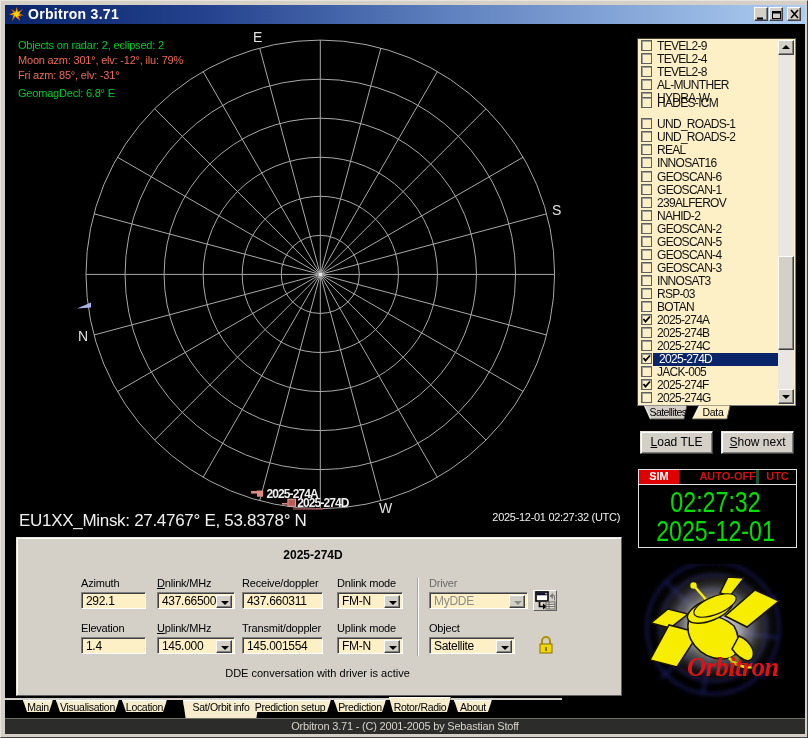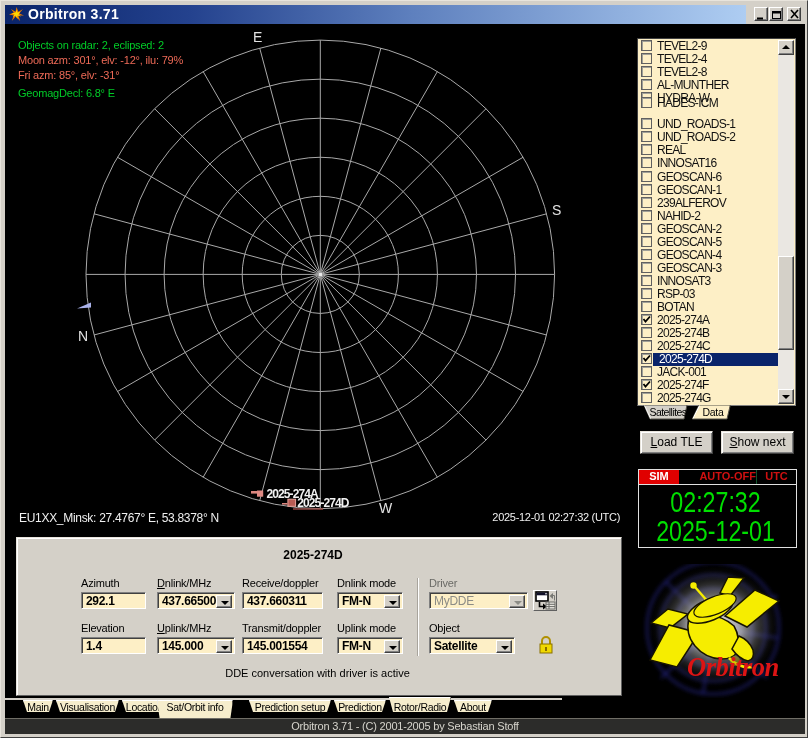--- a/index.html
+++ b/index.html
@@ -1,51 +1,51 @@
 <!DOCTYPE html>
 <html><head>
 <meta charset="utf-8">
 <style>
   * { margin:0; padding:0; box-sizing:border-box; }
   html,body { width:808px; height:738px; overflow:hidden; background:#000; font-family:"Liberation Sans", sans-serif; -webkit-font-smoothing:antialiased; }
   #win { position:absolute; left:0; top:0; width:808px; height:738px; background:#d4d0c8; border-left:1px solid #e8e4dc; border-top:1px solid #e8e4dc; border-right:1px solid #404040; border-bottom:1px solid #404040; }
   .abs { position:absolute; }
-  #titlebar { left:4px; top:4px; width:741px; height:19px; background:linear-gradient(90deg,#0a246a 0%,#24428e 25%,#5e80be 55%,#aecdf2 100%); }
+  #titlebar { left:4px; top:4px; width:800px; height:19px; background:linear-gradient(90deg,#0a246a 0%,#24428e 25%,#5e80be 55%,#aecdf2 100%); }
   #title-text { left:23px; top:1px; color:#fff; font-size:14px; font-weight:bold; letter-spacing:0.3px; }
   .tbtn { top:1.5px; width:14px; height:14px; background:#d4d0c8; border:1px solid; border-color:#fff #404040 #404040 #fff; box-shadow:inset -1px -1px 0 #808080; color:#000; }
   #client { left:4px; top:23px; width:800px; height:710px; background:#000; }
   .statline { left:13px; font-size:11px; letter-spacing:-0.2px; }
   .green { color:#00cd28; }
   .sal { color:#ee6a57; }
   svg { position:absolute; }
   #radar { left:0; top:0; }
   #radar line, #radar circle { stroke:#a9a9a9; stroke-width:1; fill:none; }
   .compass { color:#e2e2e2; font-size:14px; }
   .satlbl { color:#f2f2f2; font-size:12px; font-weight:bold; letter-spacing:-0.9px; }
-  #locline { left:14px; top:487px; color:#f0f0f0; font-size:12px; letter-spacing:-0.3px; }
+  #locline { left:14px; top:487px; color:#f0f0f0; font-size:17px; letter-spacing:-0.3px; }
   #utcline { top:487px; right:185px; color:#f0f0f0; font-size:11px; letter-spacing:-0.3px; }
   
   #listbox { left:632px; top:14px; width:159px; height:368px; background:#fdefc6; border:1px solid; border-color:#404040 #808080 #808080 #404040; }
   .lrow { position:absolute; left:0; width:100%; height:13px;padding-left:20px; }
   .cb { position:absolute; left:3px; top:0px; width:11px; height:11px; background:#fdefc6; border:1px solid #606060; box-shadow:inset 1px 1px 0 #a0a098; font-size:10px; font-weight:bold; line-height:10px; text-align:center; color:#000; }
   .lname { position:absolute; left:19px; top:0px; font-size:12px; letter-spacing:-0.7px; color:#111; line-height:13px; white-space:pre; }
   .sel { background:#0a246a; color:#fff; }
   #vscroll { position:absolute; right:1px; top:1px; width:16px; bottom:1px; background:#eae7e2; }
   .sbtn { position:absolute; left:0; width:16px; height:15px; background:#d4d0c8; border:1px solid; border-color:#fff #404040 #404040 #fff; box-shadow:inset -1px -1px 0 #808080; }
   
   .btn { position:absolute; width:73px; height:23px; background:#d4d0c8; border:1px solid; border-color:#e8e4dc #404040 #404040 #e8e4dc; box-shadow:inset 1px 1px 0 #fff, inset -1px -1px 0 #808080; color:#000; font-size:12px; text-align:center; line-height:21px; }
   
   #clock { left:633px; top:445px; width:159px; height:79px; background:#000; border:1px solid #e0e0e0; }
   .redhdr { position:absolute; top:0; height:14px; font-weight:bold; font-size:11px; }
   #time1 { position:absolute; left:-2px; top:16px; width:157px; text-align:center; color:#00df00; font-size:29px; transform:scaleX(0.80); }
   #time2 { position:absolute; left:-2px; top:45px; width:157px; text-align:center; color:#00df00; font-size:29px; transform:scaleX(0.80); }
   
   #panel { left:11px; top:513px; width:606px; height:159px; background:#d4d0c8; border:1px solid; border-color:#e8e4dc #606060 #606060 #e8e4dc; box-shadow:inset 1px 1px 0 #fff; }
   .plbl { position:absolute; color:#000; font-size:11px; letter-spacing:-0.2px; }
-  .field { position:absolute; height:17px; background:#fdefc6; border:1px solid; border-color:#808080 #fff #fff #808080; box-shadow:inset 1px 1px 0 #404040; color:#000; font-size:12px; font-weight:bold; padding:1px 0 0 4px; letter-spacing:-0.3px; white-space:nowrap; overflow:hidden; }
+  .field { position:absolute; height:17px; background:#fdefc6; border:1px solid; border-color:#808080 #fff #fff #808080; box-shadow:inset 1px 1px 0 #404040; color:#000; font-size:12px; font-weight:normal; padding:1px 0 0 4px; letter-spacing:-0.3px; white-space:nowrap; overflow:hidden; }
   .combo-btn { position:absolute; top:2px; right:2px; width:16px; height:13px; background:#d4d0c8; border:1px solid; border-color:#fff #404040 #404040 #fff; box-shadow:inset -1px -1px 0 #808080; }
   .carr { position:absolute; left:4px; top:5px; width:0; height:0; border-left:4px solid transparent; border-right:4px solid transparent; border-top:4px solid #000; }
   .btab2 { background:#f6edcc; color:#000; font-size:10.5px; letter-spacing:-0.3px; line-height:11px; overflow:hidden; text-align:center; border:1px solid #2a2a2a; border-top:1px solid #fff; border-left:1px solid #e8e8e8; border-bottom:none; clip-path:polygon(0 0,100% 0,calc(100% - 4px) 100%,4px 100%); padding-top:1px; }
 </style>
 </head>
 <body>
 <div id="win">
   <div id="titlebar" class="abs">
     <svg class="abs" style="left:4px;top:2px" width="15" height="15" viewBox="0 0 15 15">
       <polygon points="7.5,0 9.4,4.7 14,1.9 10.3,6.6 15,8.4 9.4,8.4 11.2,14 6.6,9.4 2.8,14 4.7,8.4 0,7.5 4.7,5.6 1.9,1.9 6.6,4.7" fill="#e87800"></polygon>
@@ -227,21 +227,21 @@
       <div class="lrow" style="top:314px">
           <div class="cb">
             <svg width="9" height="9" style="position:absolute;left:0;top:0">
               <path d="M1.5 4 L3.5 6.5 L8 1.5" stroke="#000" stroke-width="1.8" fill="none"></path>
             </svg>
           </div>
           <div class="lname sel" style="left:15px;padding:0 2px 0 6px;right:17px">2025-274D</div>
         </div>
       <div class="lrow" style="top:327px">
           <div class="cb"></div>
-          <div class="lname">JACK-001</div>
+          <div class="lname">JACK-005</div>
         </div>
       <div class="lrow" style="top:340px">
           <div class="cb">
             <svg width="9" height="9" style="position:absolute;left:0;top:0">
               <path d="M1.5 4 L3.5 6.5 L8 1.5" stroke="#000" stroke-width="1.8" fill="none"></path>
             </svg>
           </div>
           <div class="lname">2025-274F</div>
         </div>
       <div class="lrow" style="top:353px">
@@ -268,21 +268,21 @@
       <polygon points="59,0 90.3,0 87,14 52.3,14" fill="#fdefc6" stroke="#55524a" stroke-width="1"></polygon>
       <polyline points="59.5,0.5 53,13.5" stroke="#fff" stroke-width="1" fill="none"></polyline>
       <text x="28" y="10.5" text-anchor="middle" font-size="10.5" letter-spacing="-0.55" fill="#000">Satellites</text>
       <text x="73" y="10.5" text-anchor="middle" font-size="10.5" letter-spacing="-0.3" fill="#000">Data</text>
     </svg>
     <div class="btn" style="left:635px;top:407px"><u>L</u>oad TLE</div>
     <div class="btn" style="left:716px;top:407px"><u>S</u>how next</div>
     <div id="clock" class="abs">
       <div class="redhdr" style="left:0;width:40px;background:#e00000;color:#fff;text-align:center">SIM</div>
       <div class="redhdr" style="left:40px;width:77px;color:#cf1010;text-align:right">AUTO-OFF</div>
-      <div class="redhdr" style="left:117px;width:40px;color:#cf1010;text-align:center;border-left:1px solid #14532d">UTC</div>
+      <div class="redhdr" style="left:117px;width:40px;color:#cf1010;text-align:center;border-left:3px solid #14532d">UTC</div>
       <div style="position:absolute;left:0;top:14px;width:157px;height:1px;background:#e0e0e0"></div>
       <div id="time1">02:27:32</div>
       <div id="time2">2025-12-01</div>
     </div>
     <svg id="logo" class="abs" width="170" height="134" viewBox="0 0 170 134" style="left:628px;top:540px">
       <defs>
         <radialGradient id="glow" cx="50%" cy="50%" r="50%">
           <stop offset="0%" stop-color="#ffffff" stop-opacity="0.97"></stop>
           <stop offset="40%" stop-color="#eeeeee" stop-opacity="0.62"></stop>
           <stop offset="70%" stop-color="#808080" stop-opacity="0.30"></stop>
@@ -377,20 +377,20 @@
           <rect x="2" y="8" width="12" height="9" fill="#f0d800" stroke="#8a7000" stroke-width="1"></rect>
           <rect x="7" y="11" width="2" height="4" fill="#8a7000"></rect>
         </svg>
       <div style="position:absolute;left:400px;top:40px;width:2px;height:78px;border-left:1px solid #a8a49c;border-right:1px solid #fff"></div>
       <div style="position:absolute;left:0;top:129px;width:100%;padding-right:3px;text-align:center;font-size:11px;color:#000">DDE conversation with driver is active</div>
     </div>
     <div class="abs" style="left:0px;top:674px;width:557px;height:2px;background:#d4d0c8"></div>
     <div class="abs btab2" style="left:18px;top:676px;width:30px;height:12px">Main</div>
     <div class="abs btab2" style="left:51px;top:676px;width:63px;height:12px">Visualisation</div>
     <div class="abs btab2" style="left:117px;top:676px;width:45px;height:12px">Location</div>
-    <div class="abs btab2" style="left:152px;top:676px;width:76px;height:28px">Sat/Orbit info</div>
+    <div class="abs btab2" style="left:178px;top:676px;width:76px;height:28px">Sat/Orbit info</div>
     <div class="abs btab2" style="left:244px;top:676px;width:82px;height:12px">Prediction setup</div>
     <div class="abs btab2" style="left:329px;top:676px;width:52px;height:12px">Prediction</div>
     <div class="abs btab2" style="left:384px;top:673px;width:62px;height:15px;padding-top:4px">Rotor/Radio</div>
     <div class="abs btab2" style="left:449px;top:676px;width:38px;height:12px">About</div>
     <div class="abs" style="left:0;top:694px;width:800px;height:16px;background:#2c2c2a;border-top:1px solid #706e66;text-align:center;font-size:11px;color:#d6d4cc;padding-top:1px;letter-spacing:-0.2px">Orbitron 3.71 - (C) 2001-2005 by Sebastian Stoff</div>
   </div>
 </div>
 
 </body></html>

